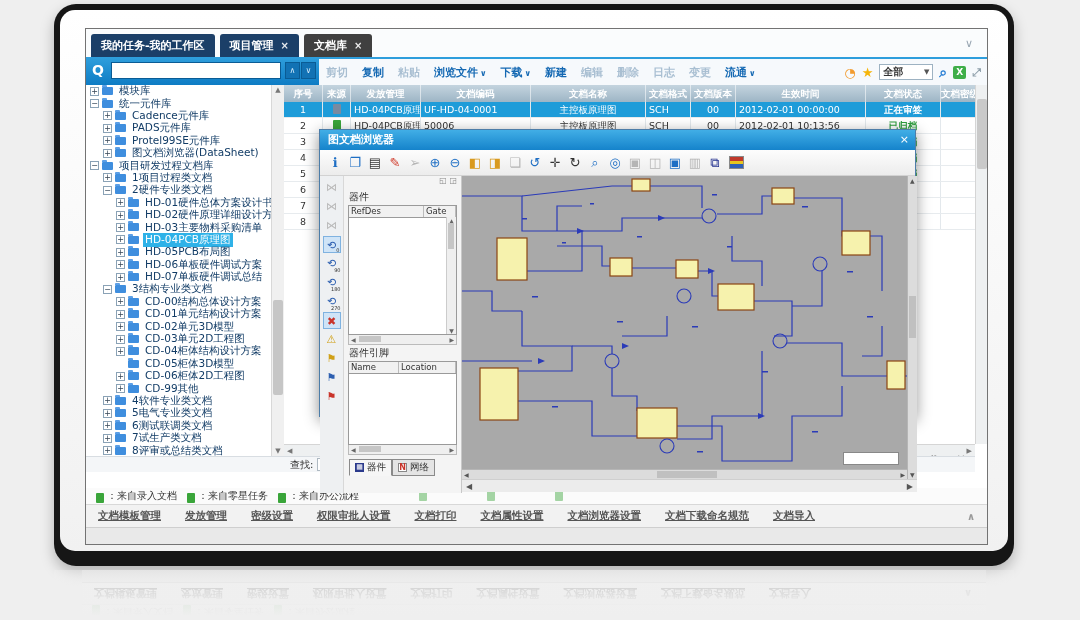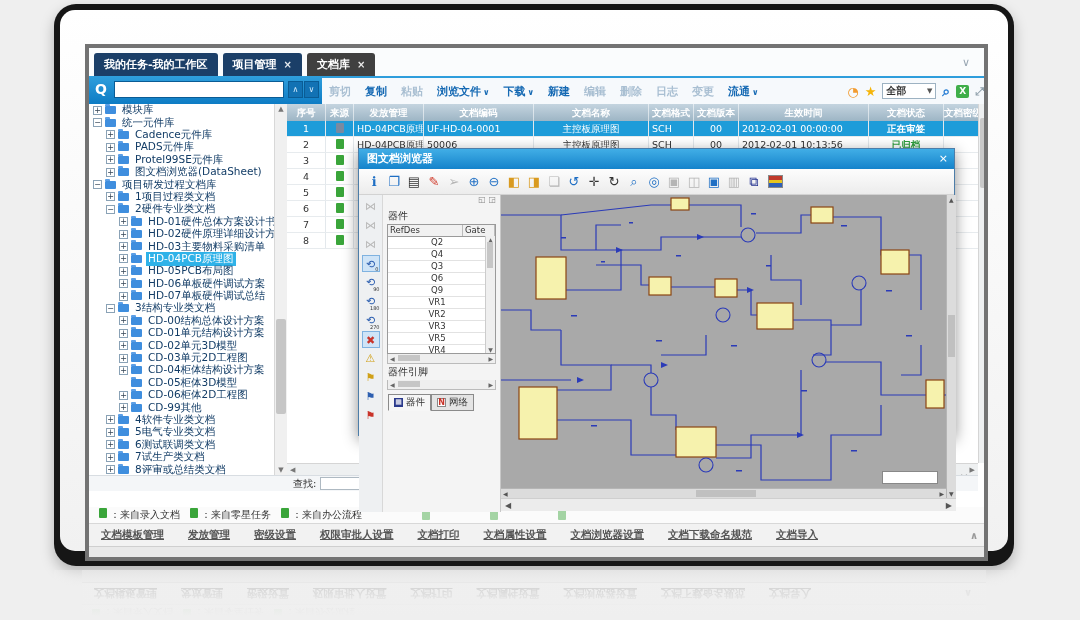--- a/index.html
+++ b/index.html
@@ -2,21 +2,21 @@
 <html><head>
 <meta charset="utf-8">
 <style>
   html,body{margin:0;padding:0;background:#efefef;width:1080px;height:620px;overflow:hidden;
     font-family:"DejaVu Sans","Liberation Sans",sans-serif;}
   .stage{position:relative;width:1080px;height:620px;}
   
   .monitor-outer{position:absolute;left:54px;top:4px;width:960px;height:562px;background:#161616;border-radius:22px;box-shadow:0 6px 14px rgba(0,0,0,.25);}
   .monitor-bezel{position:absolute;left:60px;top:10px;width:948px;height:541px;background:linear-gradient(#ffffff,#f1f1f1);border-radius:15px;}
   
-  .scr{position:absolute;left:85px;top:44px;width:903px;height:517px;background:#ffffff;border:4px solid #737373;box-sizing:border-box;overflow:hidden;}
+  .scr{position:absolute;left:85px;top:28px;width:903px;height:517px;background:#ffffff;border:1px solid #737373;box-sizing:border-box;overflow:hidden;}
   
   .tabbar{position:absolute;left:0;top:0;width:903px;height:28px;background:#fafcfd;display:flex;align-items:flex-end;}
   .tab{height:23px;line-height:23px;padding:0 10px;margin-left:5px;background:#1b3f68;color:#fff;font-size:11px;font-weight:bold;border-radius:3px 3px 0 0;white-space:nowrap;cursor:default;}
   .tab[data-state="active"]{background:#404040;}
   .tab .tx{margin-left:7px;font-size:10px;opacity:.9;}
   .tab .tx:empty{display:none;}
   .tabchev{position:absolute;right:14px;top:8px;color:#97a5b1;font-size:11px;}
   
   .bluebar{position:absolute;left:0;top:28px;width:903px;height:28px;background:linear-gradient(#2f9fdd,#0e7cc4);}
   .qicon{position:absolute;left:6px;top:33px;color:#fff;font-weight:bold;font-size:14px;}
@@ -70,30 +70,30 @@
   .hscroll .thumb{position:absolute;left:250px;top:2px;width:120px;height:8px;background:#c9c9c9;border-radius:2px;}
   .rowactions{position:absolute;left:795px;top:424px;width:108px;height:16px;display:flex;align-items:center;gap:8px;font-size:10px;font-weight:bold;color:#444;}
   .pgsel{width:30px;height:13px;border:1px solid #9aa8b2;background:#fff;font-size:7px;color:#555;text-align:right;line-height:12px;padding-right:2px;box-sizing:border-box;}
   .ralink{text-decoration:underline;cursor:pointer;white-space:nowrap;}
   
   .findbar{position:absolute;left:0;top:427px;width:889px;height:16px;background:#f4f6f8;border-top:1px solid #d8dde2;display:flex;align-items:center;font-size:10px;color:#333;box-sizing:border-box;}
   .findbar .fl{margin-left:204px;white-space:nowrap;}
   .findinput{width:230px;height:11px;background:#fff;border:1px solid #aeb9c2;margin-left:4px;}
   
   .legend{position:absolute;left:0;top:459px;width:903px;height:16px;background:#fbfbfb;display:flex;align-items:center;font-size:10px;color:#333;}
-  .lgi{display:flex;align-items:flex-start;margin-left:10px;white-space:nowrap;}
+  .lgi{display:flex;align-items:flex-end;margin-left:10px;white-space:nowrap;}
   .lgdoc{display:inline-block;width:8px;height:10px;background:#3aa53a;border-radius:1px;margin-right:3px;}
   .lgmore{display:inline-block;width:8px;height:10px;background:#3aa53a;opacity:.45;border-radius:1px;margin-left:60px;}
   
   .bottombar{position:absolute;left:0;top:475px;width:903px;height:24px;background:#f2f2f2;border-top:1px solid #d8d8d8;border-bottom:1px solid #cfcfcf;display:flex;align-items:center;font-size:10.5px;font-weight:bold;color:#555;box-sizing:border-box;}
   .bbl{margin:0 12px;text-decoration:underline;white-space:nowrap;cursor:pointer;}
   .bbchev{margin-left:auto;margin-right:14px;color:#999;font-size:10px;}
   .screenfoot{position:absolute;left:0;top:499px;width:903px;height:18px;background:#e9e9e9;}
   
-  .dlg{position:absolute;left:233px;top:100px;width:597px;height:288px;background:#f0f0f0;border:1px solid #4d7da8;box-shadow:0 4px 14px rgba(0,0,0,.45);box-sizing:border-box;margin-left:36px;}
+  .dlg{position:absolute;left:233px;top:100px;width:597px;height:288px;background:#f0f0f0;border:1px solid #4d7da8;box-shadow:0 4px 14px rgba(0,0,0,.45);box-sizing:border-box;}
   .dtitle{position:absolute;left:0;top:0;width:100%;height:20px;background:linear-gradient(#41aee6,#1583cb);color:#fff;font-size:11px;font-weight:bold;line-height:20px;padding-left:8px;box-sizing:border-box;}
   .dx{position:absolute;right:6px;top:0;color:#fff;font-size:11px;line-height:20px;cursor:pointer;}
   .dtools{position:absolute;left:0;top:20px;width:100%;height:26px;background:linear-gradient(#fdfdfd,#ececec);border-bottom:1px solid #d2d2d2;display:flex;align-items:center;padding-left:6px;gap:2px;box-sizing:border-box;}
   .dico{width:18px;height:18px;font-size:13px;line-height:18px;text-align:center;cursor:pointer;}
   .dico[data-tone="blue"]{color:#1f6fc4;}.dico[data-tone="red"]{color:#d03a2a;}
   .dico[data-tone="gold"]{color:#d99a1f;}.dico[data-tone="dim"]{color:#b5b5b5;cursor:default;}
   .dico[data-tone="dark"]{color:#333;}.dico[data-tone="navy"]{color:#23318f;}
   .dico[data-tone="multi"]{background:linear-gradient(#c0392b 33%,#e7c51e 33% 66%,#2e5fb8 66%);color:transparent;width:13px;height:11px;margin:0 3px;border:1px solid #888;}
   .dside{position:absolute;left:0;top:46px;width:24px;height:317px;background:#eef0f2;border-right:1px solid #d8d8d8;display:flex;flex-direction:column;align-items:center;padding-top:3px;gap:2px;box-sizing:border-box;}
   .sico{position:relative;width:18px;height:17px;font-size:11px;line-height:17px;text-align:center;cursor:pointer;}
@@ -675,45 +675,38 @@
         </div>
 
       <div class="dpanel">
         <div class="ph">◱ ◲</div>
         <div class="plabel">器件</div>
         <div class="ptable" style="height:128px;">
           <div class="pthead">
             <span style="flex:1;">RefDes</span>
             <span style="width:32px;">Gate</span>
           </div>
-          <div style="margin-right:9px;">
-
-          <div class="prow">Q2</div>
-              <div class="prow">Q4</div>
-              <div class="prow">Q3</div>
-              <div class="prow">Q6</div>
-              <div class="prow">Q9</div>
-              <div class="prow">VR1</div>
-              <div class="prow">VR2</div>
-              <div class="prow">VR3</div>
-              <div class="prow">VR5</div>
-              <div class="prow">VR4</div>
-            </div>
           <div class="pvs">
               <span class="a" style="top:0;">▲</span>
               <div class="thumb"></div>
               <span class="a" style="bottom:0;">▼</span>
             </div>
         </div>
         <div class="phs">
             <span style="position:absolute;left:2px;top:1px;">◀</span>
             <span style="position:absolute;right:2px;top:1px;">▶</span>
             <div class="thumb"></div>
           </div>
         <div class="plabel">器件引脚</div>
+        <div class="ptable" style="height:82px;background:#fff;">
+          <div class="pthead">
+            <span style="width:50px;">Name</span>
+            <span style="flex:1;">Location</span>
+          </div>
+        </div>
         <div class="phs">
             <span style="position:absolute;left:2px;top:1px;">◀</span>
             <span style="position:absolute;right:2px;top:1px;">▶</span>
             <div class="thumb"></div>
           </div>
         <div class="ptabs">
           <span class="ptab" data-state="active">
               <span class="ptico1">▦</span>
               <span>器件</span>
             </span>

